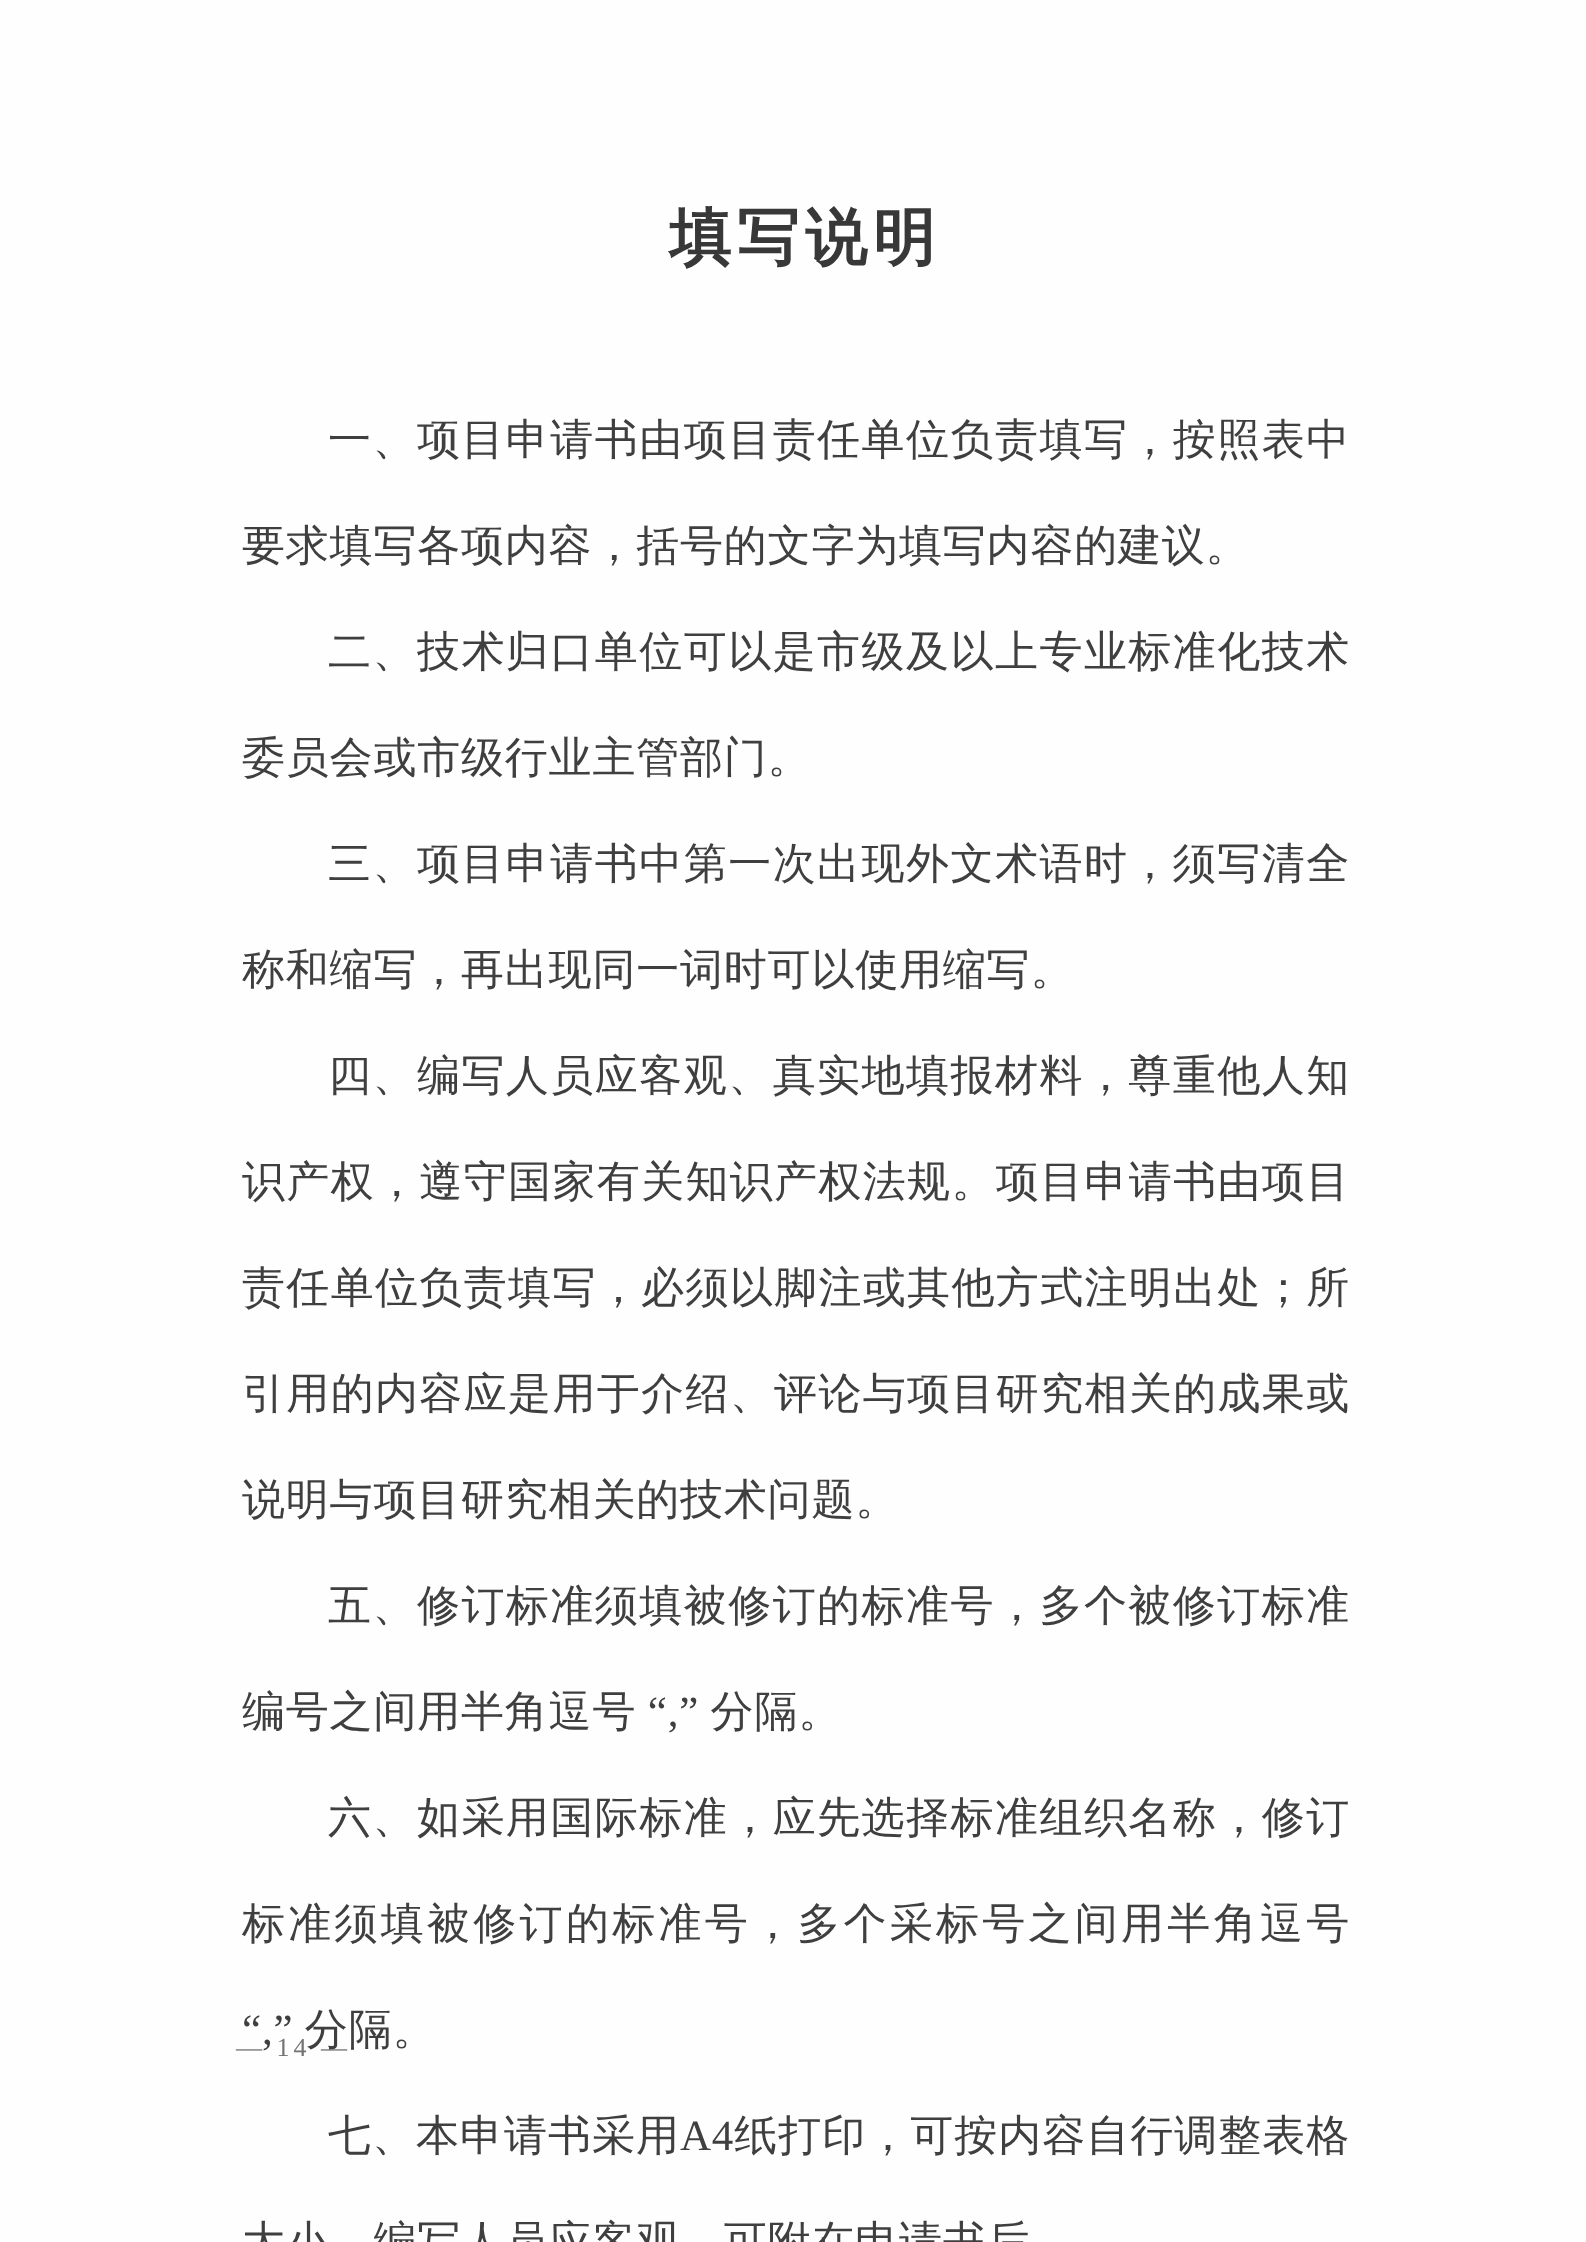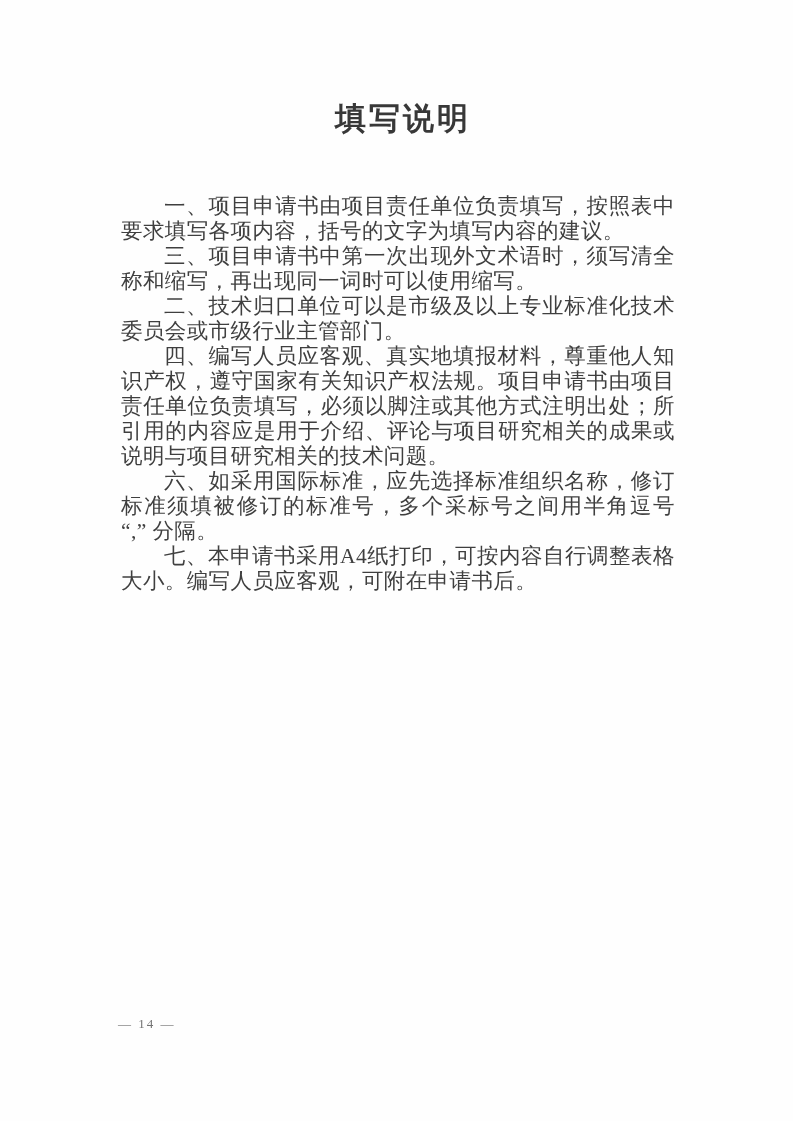--- a/index.html
+++ b/index.html
@@ -28,21 +28,21 @@
     padding-left: 13px;
   }
   .doc-body {
     margin-top: 54px;
     margin-left: 121px;
     width: 554px;
   }
   .doc-body p {
     margin: 0;
     font-size: 21.5px;
-    line-height: 25px;
+    line-height: 53px;
     text-align: justify;
     text-justify: inter-ideograph;
     text-indent: 2em;
     letter-spacing: 0.4px;
     color: #3f3f3f;
   }
   .page-footer {
     position: absolute;
     left: 118px;
     top: 1016px;
@@ -53,23 +53,24 @@
 </style>
 </head>
 <body>
 
 <div class="page">
 
   <h1 class="doc-title">填写说明</h1>
 
   <section class="doc-body">
     <p>一、项目申请书由项目责任单位负责填写，按照表中要求填写各项内容，括号的文字为填写内容的建议。</p>
+    <p>二、技术归口单位可以是市级及以上专业标准化技术委员会或市级行业主管部门。</p>
     <p>三、项目申请书中第一次出现外文术语时，须写清全称和缩写，再出现同一词时可以使用缩写。</p>
-    <p>二、技术归口单位可以是市级及以上专业标准化技术委员会或市级行业主管部门。</p>
     <p>四、编写人员应客观、真实地填报材料，尊重他人知识产权，遵守国家有关知识产权法规。项目申请书由项目责任单位负责填写，必须以脚注或其他方式注明出处；所引用的内容应是用于介绍、评论与项目研究相关的成果或说明与项目研究相关的技术问题。</p>
+    <p>五、修订标准须填被修订的标准号，多个被修订标准编号之间用半角逗号 “,” 分隔。</p>
     <p>六、如采用国际标准，应先选择标准组织名称，修订标准须填被修订的标准号，多个采标号之间用半角逗号 “,” 分隔。</p>
     <p>七、本申请书采用A4纸打印，可按内容自行调整表格大小。编写人员应客观，可附在申请书后。</p>
   </section>
 
   <div class="page-footer">
     <span>— 14 —</span>
   </div>
 
 </div>
 

